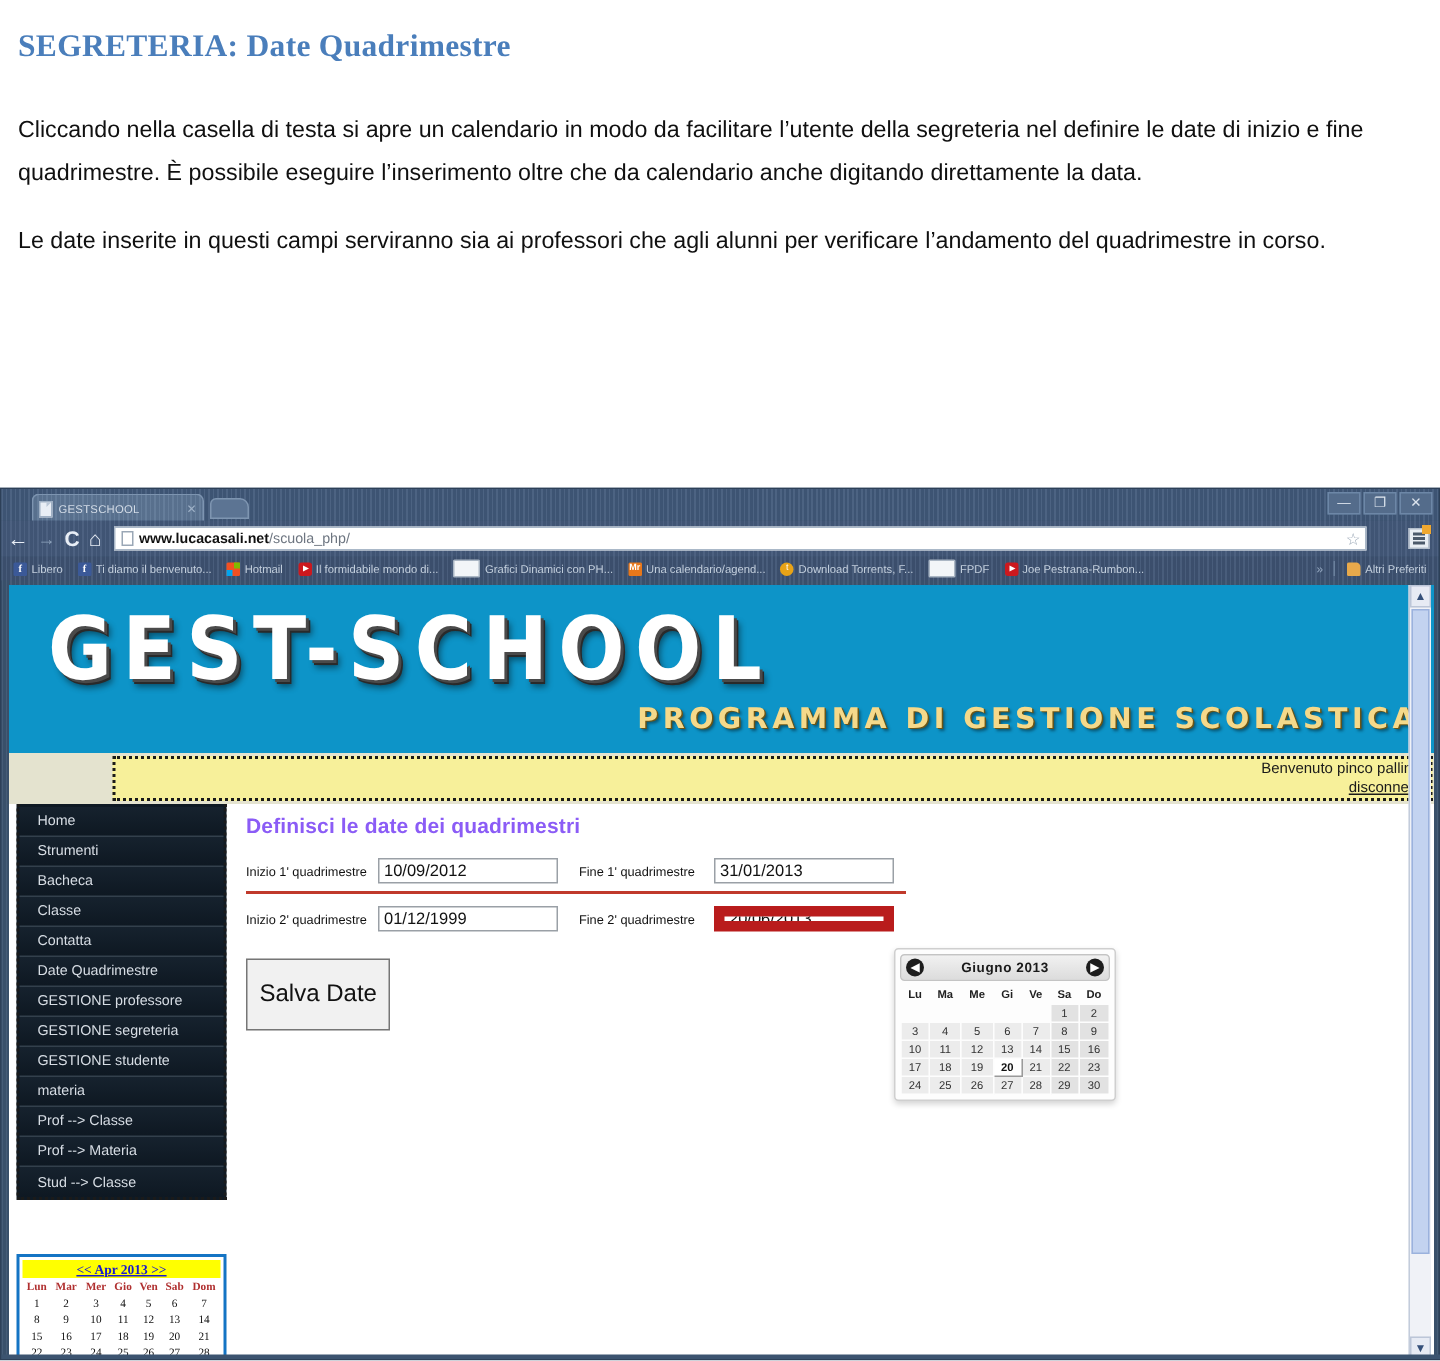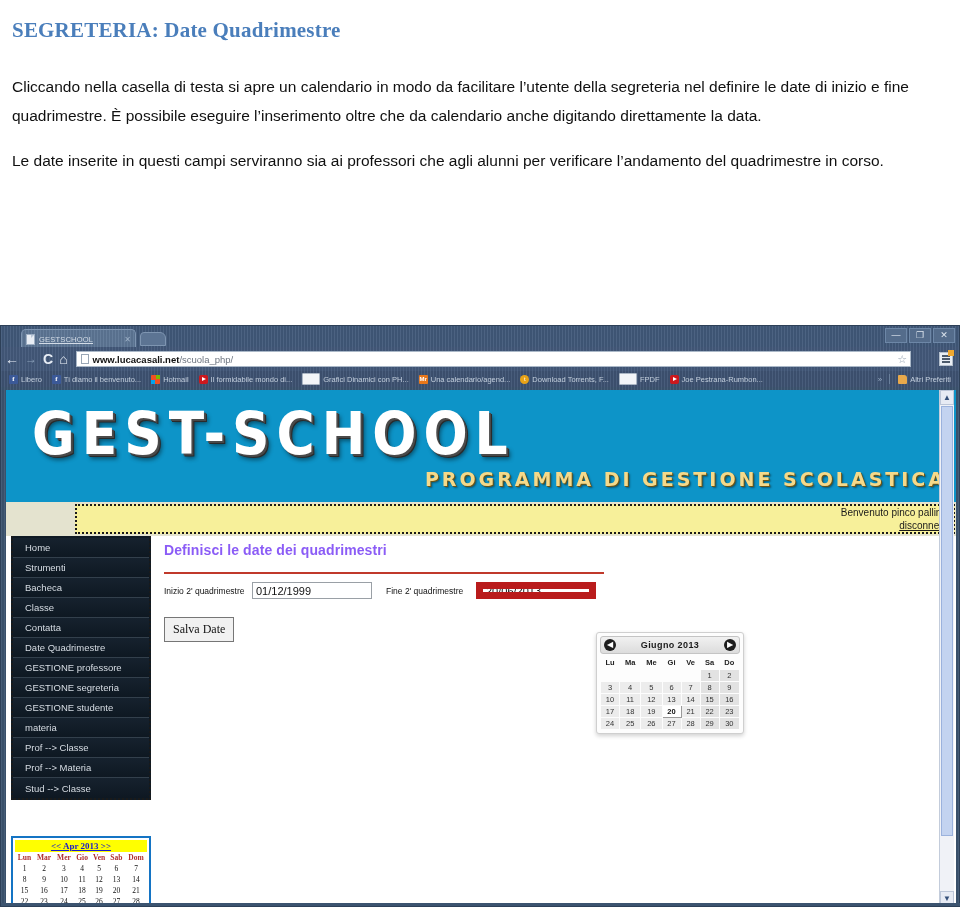--- a/index.html
+++ b/index.html
@@ -67,21 +67,21 @@
   .tab .favicon{
     width:9px;height:11px;background:#e9eef5;border:1px solid #9fb0c4;
     position:relative; flex:none;
   }
   .tab .favicon:after{
     content:""; position:absolute; right:0; top:0;
     border-left:3px solid #b9c6d6; border-bottom:3px solid transparent;
   }
   .tab-label{
     font-size:7.5px; color:#d3dce7; white-space:nowrap;
-    overflow:hidden; text-overflow:clip; letter-spacing:.2px;text-decoration:underline;
+    overflow:hidden; text-overflow:clip; letter-spacing:.2px;
   }
   .tab-x{
     position:absolute; right:4px; top:5px; font-size:8px; color:#9fb2c8;
   }
   .tab-new{
     position:absolute; left:139px; top:6px; width:26px; height:14px;
     background:#5c7493; border:1px solid #7e95b1;
     border-radius:4px 6px 0 0;
   }
   .winbtns{
@@ -276,23 +276,23 @@
     font-size:11px; color:#111; padding:1px 3px;
     border:1px solid #9aa0a6; background:#fff;
     width:120px; height:17px;
     font-family:"Liberation Sans", sans-serif;
     outline:none;
   }
   .fin.focused{ border:7px solid #b91c1c; }
   .redline{ height:2px; background:#c0392b; width:440px; margin:5px 0 8px 0; }
   .savebtn{
     margin-top:14px;
-    font-size:12px; padding:4px 8px;
+    font-size:16px; padding:14px 8px;
     background:#f1f1f1; border:1px solid #767676; color:#111;
-    font-family:Liberation Serif, serif;
+    font-family:Liberation Sans, sans-serif;
     cursor:pointer;
   }
 
   
   .dp{
     position:absolute; left:432px; top:90px;
     width:148px;
     background:#fdfdfd;
     border:1px solid #cfcfcf;
     border-radius:3px;
@@ -543,20 +543,26 @@
                 <td>27</td>
                 <td>28</td>
               </tr>
             </tbody>
           </table>
         </div>
 
         <div class="form">
           <h2>Definisci le date dei quadrimestri</h2>
 
+          <div class="row">
+            <span class="flabel">Inizio 1' quadrimestre</span>
+            <input class="fin" value="10/09/2012" style="">
+            <span class="flabel r">Fine 1' quadrimestre</span>
+            <input class="fin" value="31/01/2013" style="">
+          </div>
 
           <div class="redline"></div>
 
           <div class="row">
             <span class="flabel">Inizio 2' quadrimestre</span>
             <input class="fin" value="01/12/1999" style="">
             <span class="flabel r">Fine 2' quadrimestre</span>
             <input class="fin focused" value="20/06/2013" style="">
           </div>
 

